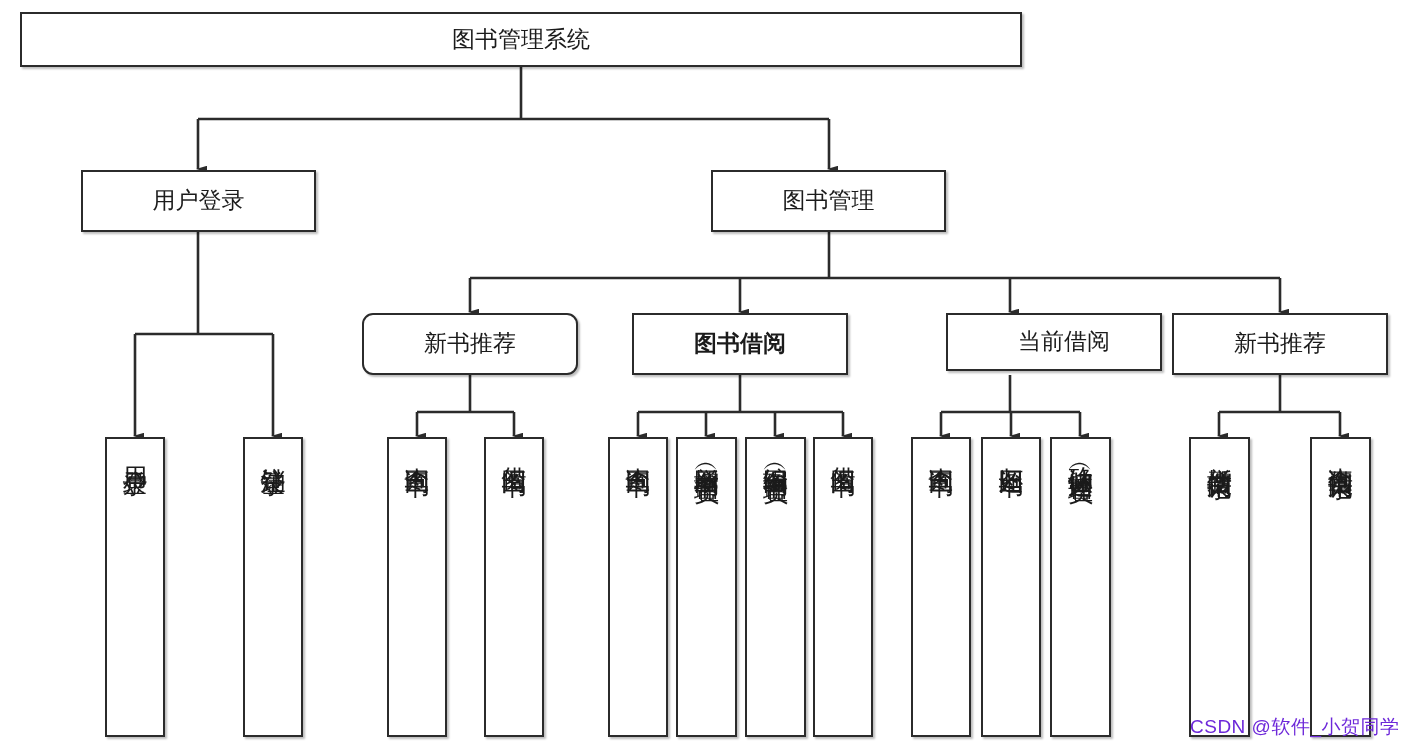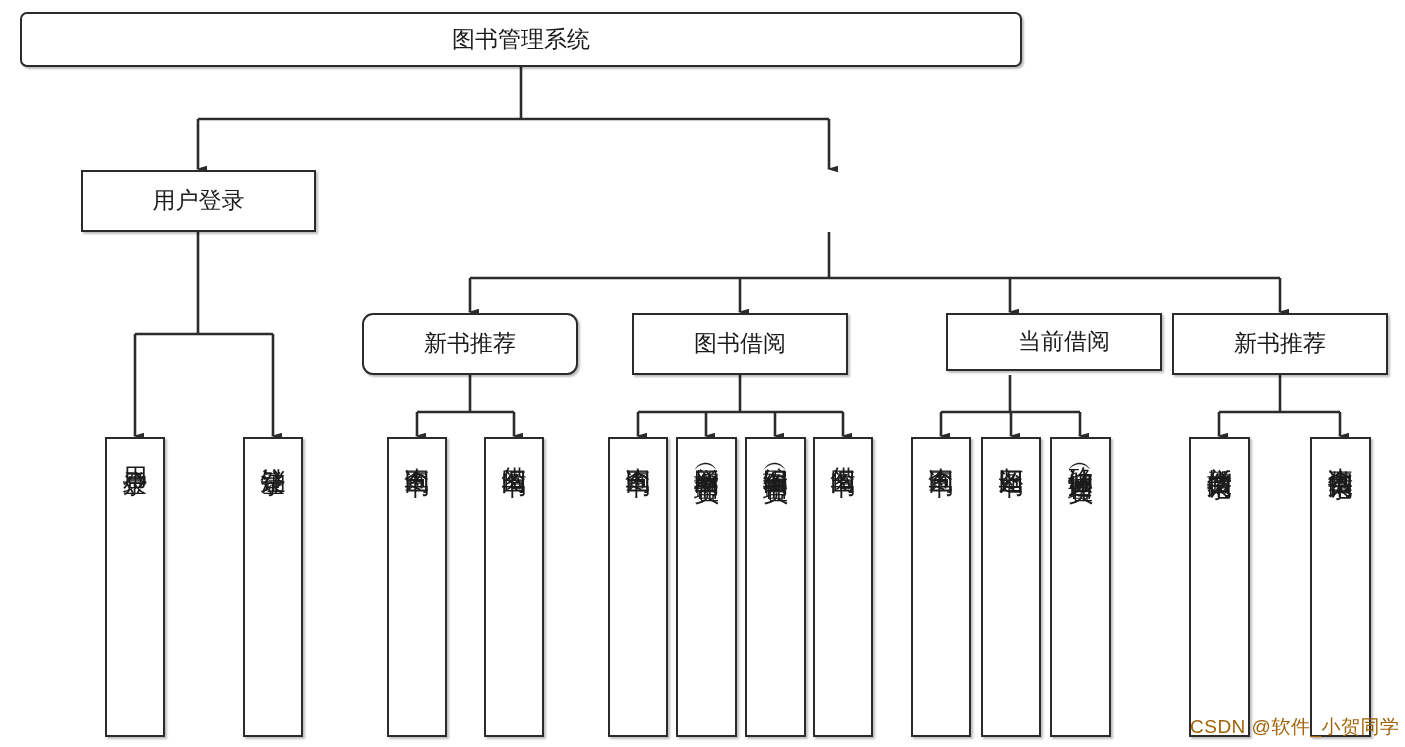--- a/index.html
+++ b/index.html
@@ -57,21 +57,21 @@
     text-orientation: upright;
     font-size: 25px;
     letter-spacing: 2px;
     line-height: 1;
   }
   #watermark {
     position: absolute;
     left: 1190px;
     top: 714px;
     font-size: 19px;
-    color: #a16207;
+    color: #6d28d9;
     letter-spacing: 0.5px;
     white-space: nowrap;
     z-index: 5;
   }
 </style>
 </head>
 <body>
 
 <div id="canvas">
 
@@ -111,32 +111,35 @@
         <line x1="941" y1="412" x2="941" y2="436" marker-end="url(#arrowhead)"></line>
         <line x1="1011" y1="412" x2="1011" y2="436" marker-end="url(#arrowhead)"></line>
         <line x1="1080" y1="412" x2="1080" y2="436" marker-end="url(#arrowhead)"></line>
         <line x1="1280" y1="375" x2="1280" y2="412"></line>
         <line x1="1219" y1="412" x2="1340" y2="412"></line>
         <line x1="1219" y1="412" x2="1219" y2="436" marker-end="url(#arrowhead)"></line>
         <line x1="1340" y1="412" x2="1340" y2="436" marker-end="url(#arrowhead)"></line>
       </g>
   </svg>
 
-  <div class="node horizontal" style="left: 20px; top: 12px; width: 1002px; height: 55px; border-radius: 7px;">
+  <div class="node horizontal" style="left: 20px; top: 12px; width: 1002px; height: 55px;">
     <span class="node-label">图书管理系统</span>
   </div>
 
   <div class="node horizontal" style="left: 81px; top: 170px; width: 235px; height: 62px;">
     <span class="node-label">用户登录</span>
   </div>
+  <div class="node horizontal" style="left: 711px; top: 170px; width: 235px; height: 62px;">
+    <span class="node-label">图书管理</span>
+  </div>
 
   <div class="node horizontal" style="left: 362px; top: 313px; width: 216px; height: 62px; border-radius: 11px;">
     <span class="node-label">新书推荐</span>
   </div>
-  <div class="node horizontal" style="left: 632px; top: 313px; width: 216px; height: 62px;">
+  <div class="node horizontal" style="left: 632px; top: 313px; width: 216px; height: 62px; font-weight: bold;">
     <span class="node-label">图书借阅</span>
   </div>
   <div class="node horizontal" style="left: 946px; top: 313px; width: 216px; height: 58px; padding-left: 20px;">
     <span class="node-label">当前借阅</span>
   </div>
   <div class="node horizontal" style="left: 1172px; top: 313px; width: 216px; height: 62px;">
     <span class="node-label">新书推荐</span>
   </div>
 
   <div class="node vertical" style="left: 105px; top: 437px; width: 60px; height: 300px;">

